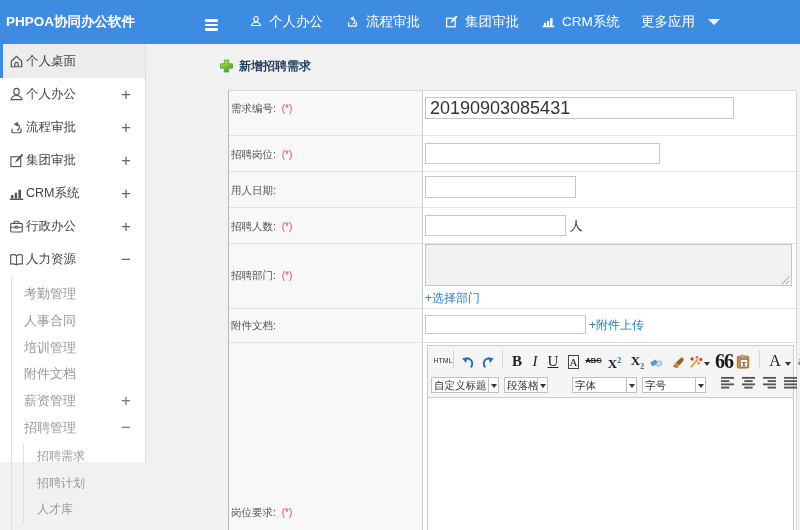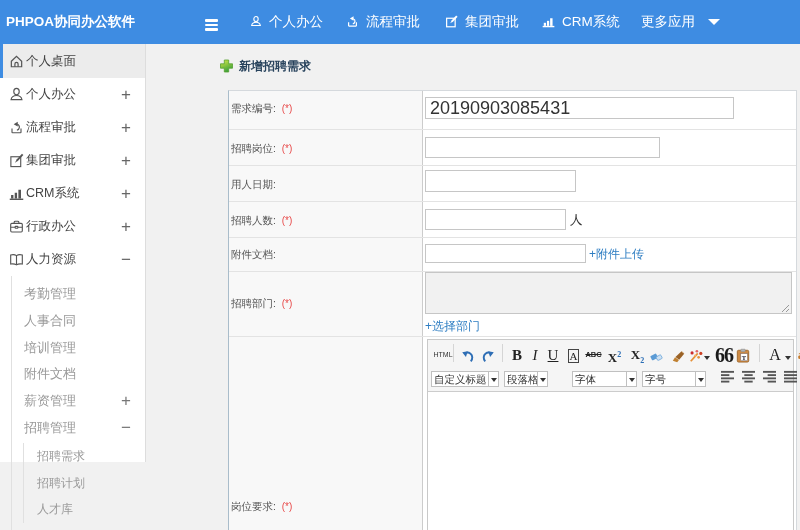--- a/index.html
+++ b/index.html
@@ -218,21 +218,21 @@
           <stop offset="0.5" stop-color="#8cc63f"></stop>
           <stop offset="1" stop-color="#3da23d"></stop>
         </linearGradient>
       </defs>
       <path d="M4.3 1 L8.7 1 L8.7 4.8 L12.5 4.8 L12.5 9.2 L8.7 9.2 L8.7 13 L4.3 13 L4.3 9.2 L0.5 9.2 L0.5 4.8 L4.3 4.8 Z" fill="url(#gp)" stroke="#55a02e" stroke-width="0.8"></path>
     </svg>新增招聘需求
 </div>
 
 <div class="ftable">
 
-  <div class="frow" style="height:39px">
+  <div class="frow" style="height:45px">
     <div class="flbl">
         <span class="lbltext" style="top:11px">需求编号:&nbsp;&nbsp;<span class="star">(*)</span></span>
       </div>
     <div class="fval">
         <input class="txt" style="left: 2px; top: 6px; width: 309px; height: 22px;" value="20190903085431">
       </div>
   </div>
 
   <div class="frow" style="height:36px">
     <div class="flbl">
@@ -252,44 +252,44 @@
       </div>
   </div>
 
   <div class="frow" style="height:36px">
     <div class="flbl">
         <span class="lbltext" style="top:12px">招聘人数:&nbsp;&nbsp;<span class="star">(*)</span></span>
       </div>
     <div class="fval">
         <input class="txt" style="left: 2px; top: 7px; width: 141px; height: 21px;">
         <span style="position:absolute; left:147px; top:10px; font-size:12.5px; color:#333;">人</span>
-      </div>
-  </div>
-
-  <div class="frow" style="height:34px">
-    <div class="flbl">
-        <span class="lbltext" style="top:10px">附件文档:</span>
-      </div>
-    <div class="fval">
-        <input class="txt" style="left: 2px; top: 6px; width: 161px; height: 19px;">
-        <span class="link" style="left:166px; top:8px; font-size:12px;">+附件上传</span>
       </div>
   </div>
 
   <div class="frow" style="height:65px">
     <div class="flbl">
         <span class="lbltext" style="top:25px">招聘部门:&nbsp;&nbsp;<span class="star">(*)</span></span>
       </div>
     <div class="fval">
       <textarea class="txt" style="left: 2px; top: 0px; width: 367px; height: 42px; resize: none; background: rgb(241, 241, 241);"></textarea>
       <span class="link" style="left:2px; top:46px;">+选择部门</span>
       <svg style="position:absolute; left:358px; top:32px;" width="9" height="9" viewBox="0 0 9 9">
           <path d="M8 1 L1 8 M8 5 L5 8" stroke="#999" stroke-width="1" fill="none"></path>
         </svg>
     </div>
+  </div>
+
+  <div class="frow" style="height:34px">
+    <div class="flbl">
+        <span class="lbltext" style="top:10px">附件文档:</span>
+      </div>
+    <div class="fval">
+        <input class="txt" style="left: 2px; top: 6px; width: 161px; height: 19px;">
+        <span class="link" style="left:166px; top:8px; font-size:12px;">+附件上传</span>
+      </div>
   </div>
 
   <div class="frow" style="height:199px; border-bottom:none;">
     <div class="flbl">
         <span class="lbltext" style="top:163px">岗位要求:&nbsp;&nbsp;<span class="star">(*)</span></span>
       </div>
     <div class="fval">
       <div class="editor">
         <div class="toolbar">
           <span class="ti" style="left:4px; width:22px; font-size:7px; color:#333;">HTML</span>

